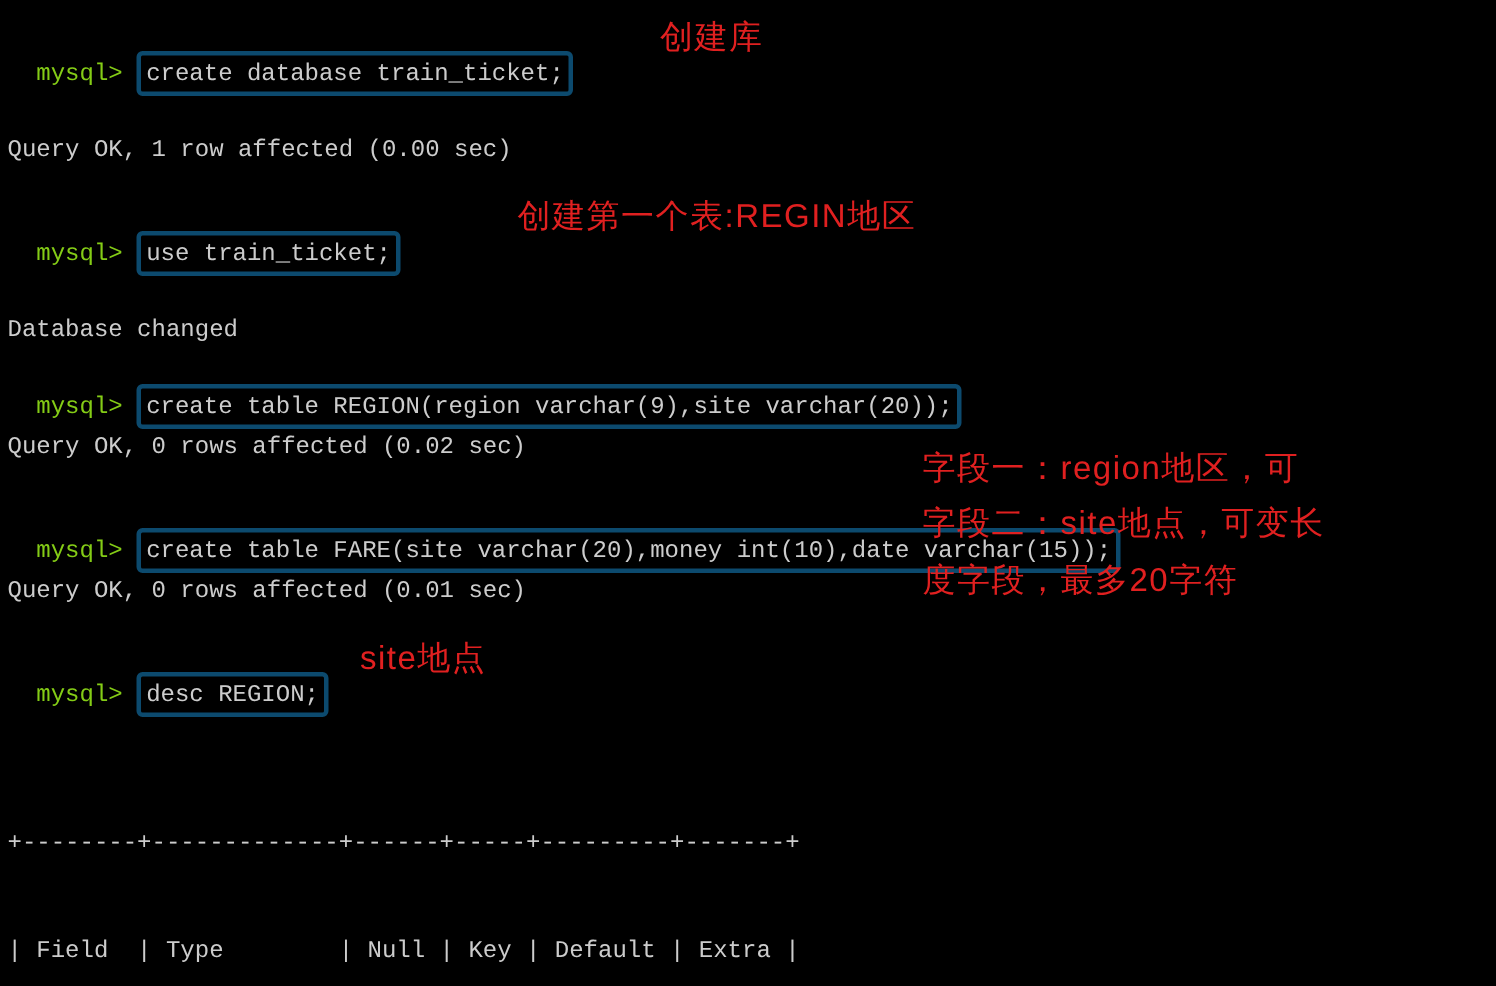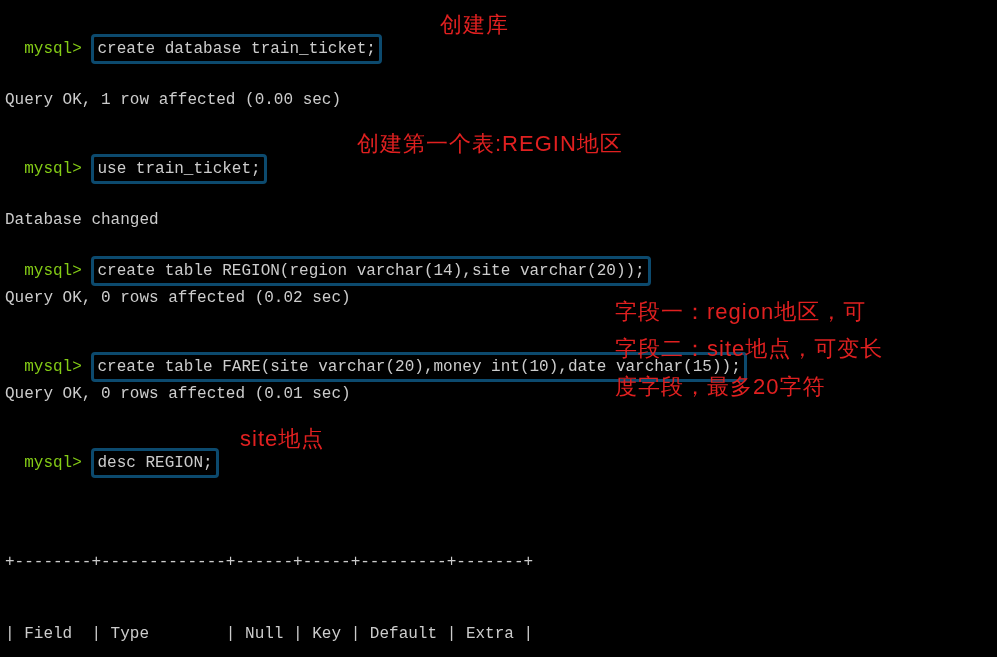--- a/index.html
+++ b/index.html
@@ -64,26 +64,26 @@
 <div class="line">
   <span class="prompt">mysql&gt;</span> <span class="red-box"><span>create database train_ticket;</span></span>
   <span class="annotation" style="left:435px;top:-2px;">创建库</span>
 </div>
 <div class="line">Query OK, 1 row affected (0.00 sec)</div>
 
 <div class="spacer-md"></div>
 
 <div class="line">
   <span class="prompt">mysql&gt;</span> <span class="red-box"><span>use train_ticket;</span></span>
-  <span class="annotation" style="left:352px;top:-3px;">创建第一个表:REGIN地区</span>
+  <span class="annotation" style="left:340px;top:-3px;">创建第一个表:REGIN地区</span>
 </div>
 <div class="line">Database changed</div>
 
 <div class="line">
-  <span class="prompt">mysql&gt;</span> <span class="red-box"><span>create table REGION(region varchar(14),site varchar(20));</span></span>
+  <span class="prompt">mysql&gt;</span> <span class="red-box"><span>create table REGION(region varchar(9),site varchar(20));</span></span>
 </div>
 <div class="line">Query OK, 0 rows affected (0.02 sec)</div>
 
 <div class="spacer-md"></div>
 
 <div class="line">
   <span class="prompt">mysql&gt;</span> <span class="red-box"><span>create table FARE(site varchar(20),money int(10),date varchar(15));</span></span>
 </div>
 <div class="line">Query OK, 0 rows affected (0.01 sec)</div>
 

